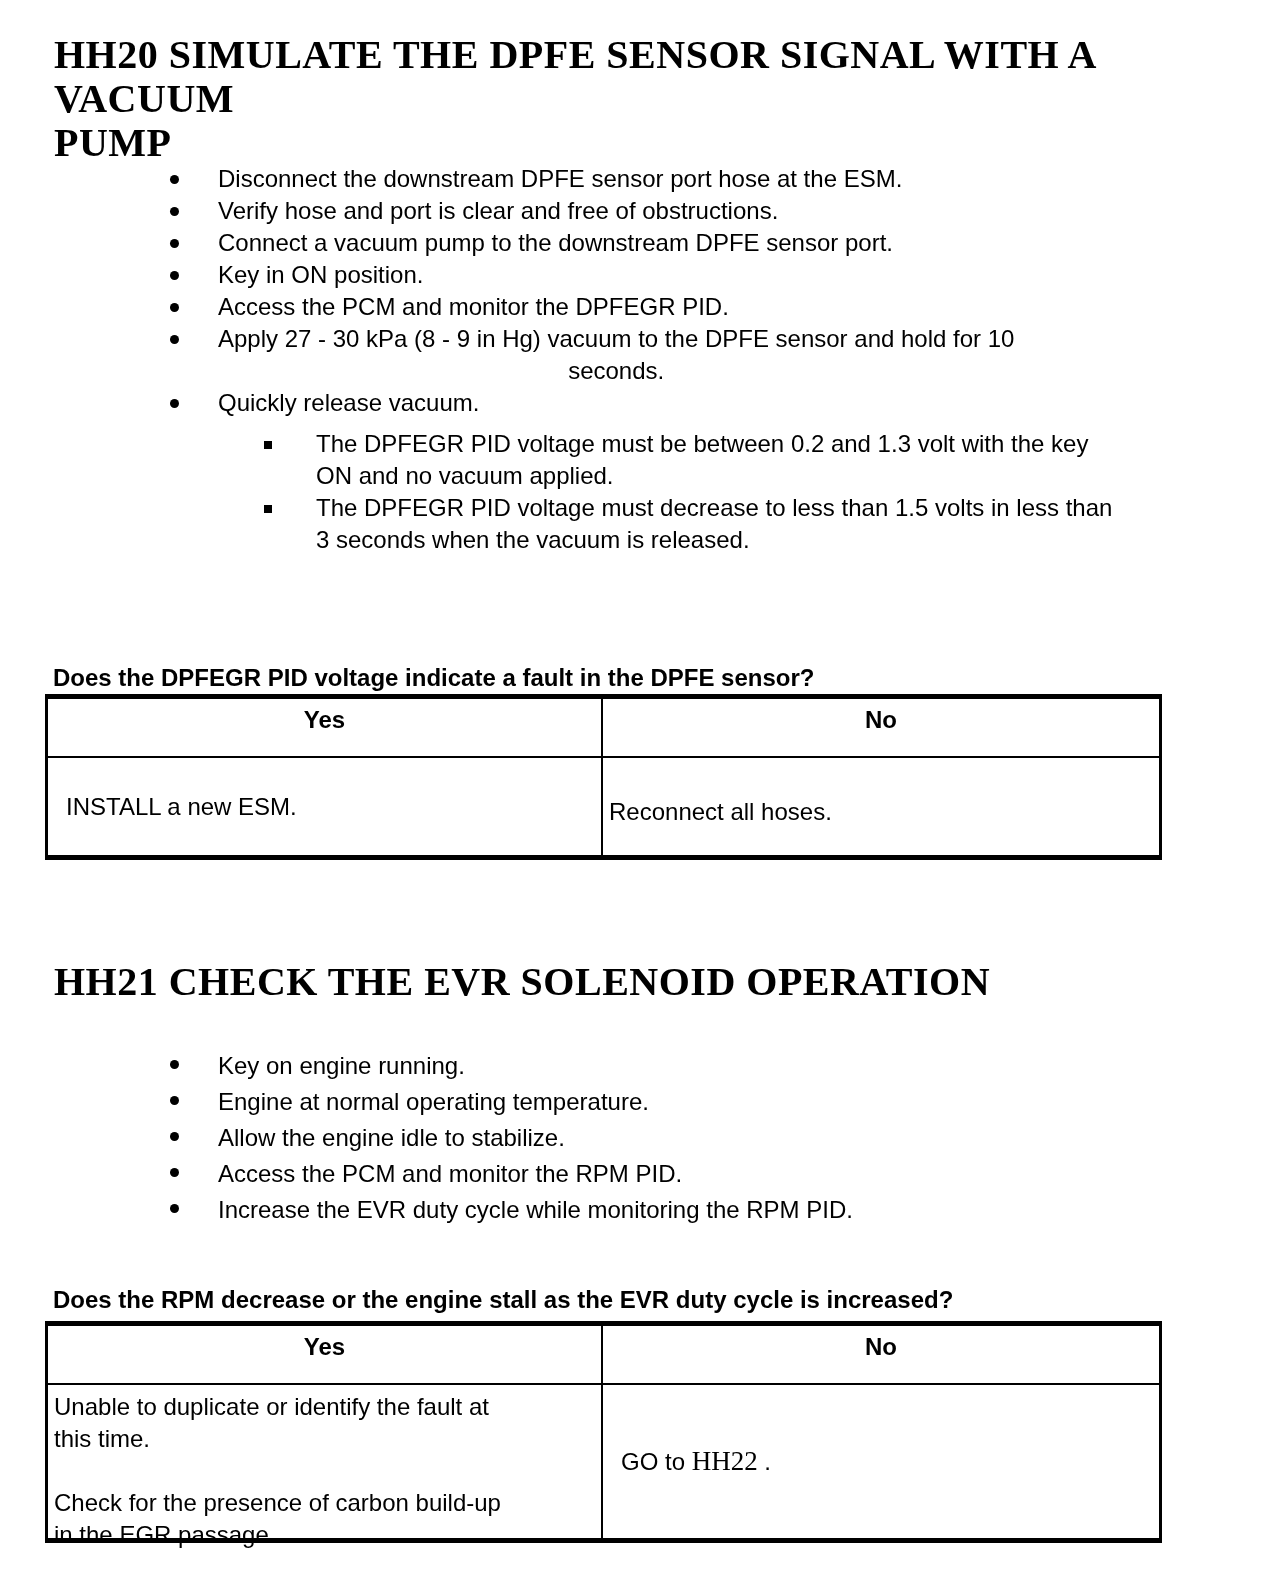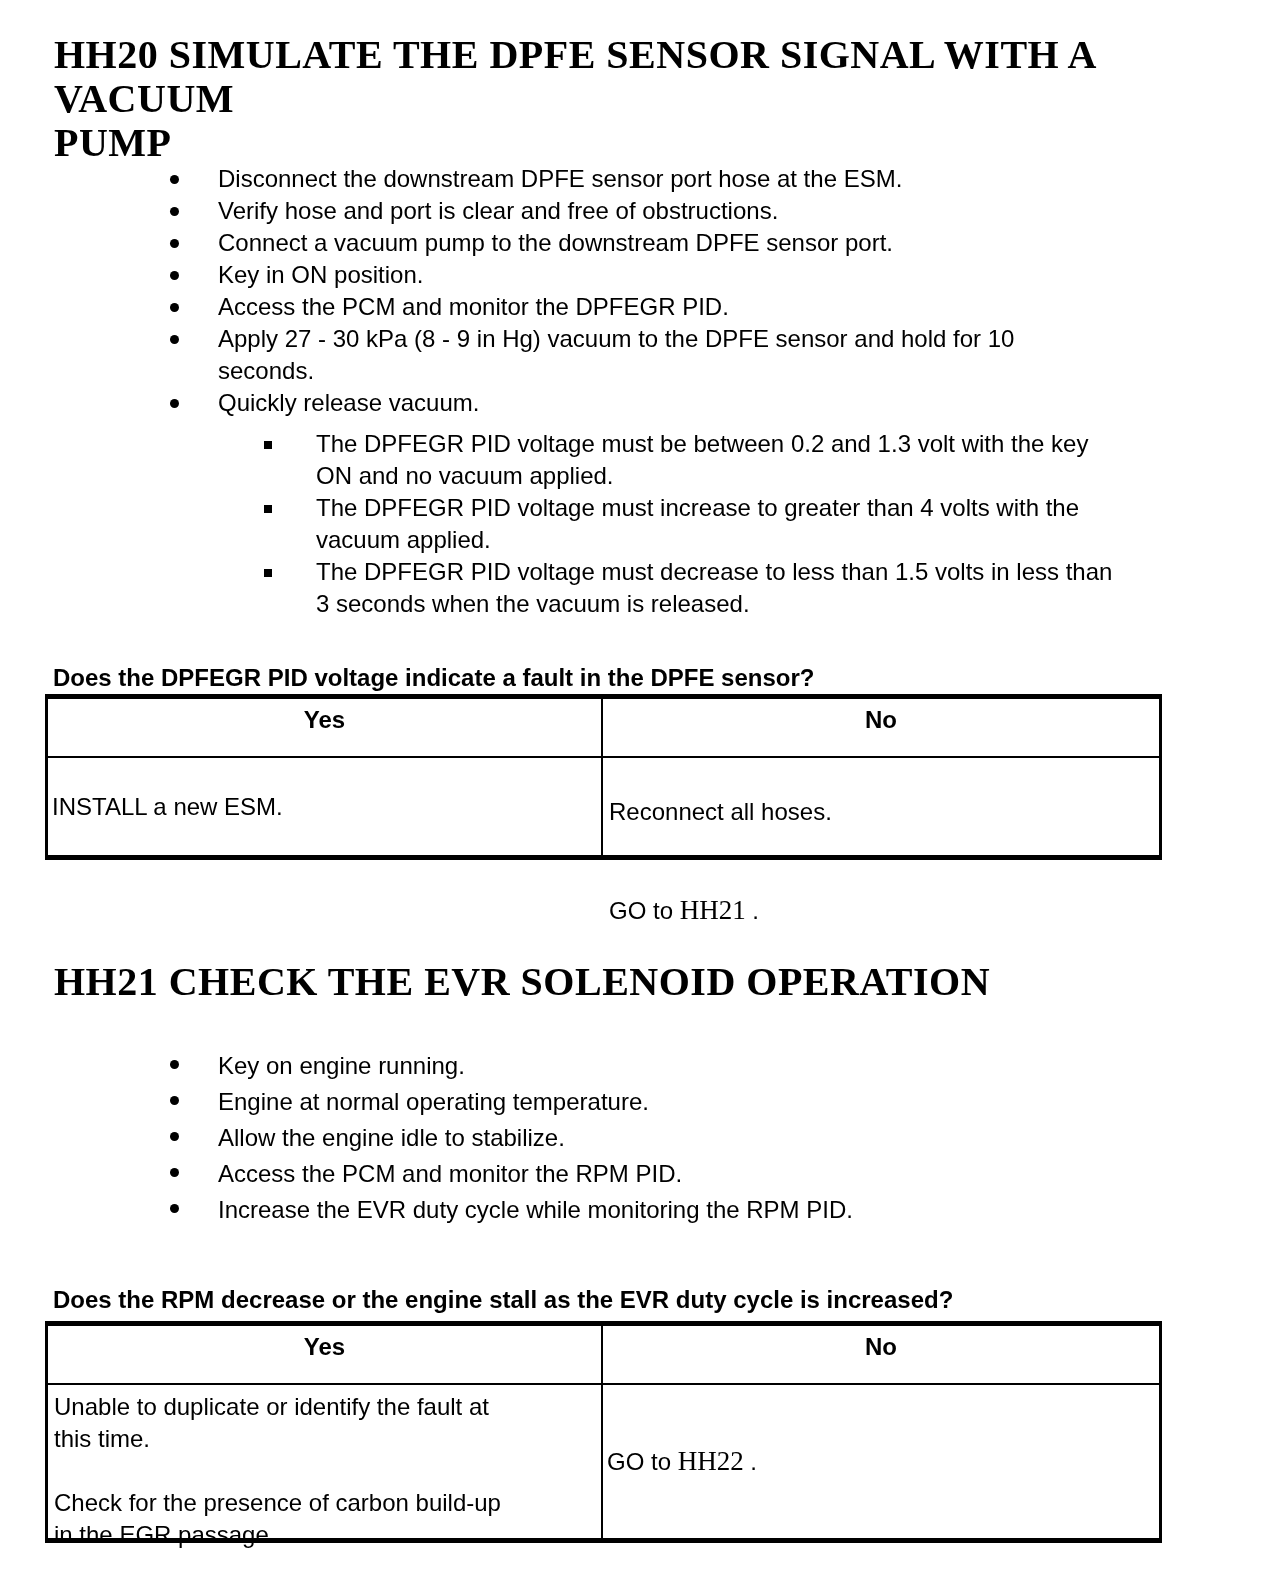--- a/index.html
+++ b/index.html
@@ -29,21 +29,21 @@
   }
   #heading-hh20 { top: 33px; width: 1215px; }
   #heading-hh21 { top: 960px; width: 1215px; }
 
   .bullet-list { position: absolute; left: 170px; }
   #list-hh20 { top: 163px; width: 1080px; }
   #list-hh21 { top: 1048px; width: 1080px; }
   #list-hh20 .bullet-row { line-height: 32px; }
   #list-hh21 .bullet-row { line-height: 36px; }
 
-  .bullet-row { display: flex; align-items: flex-start; }
+  .bullet-row { display: flex; align-items: flex-start; text-align: center; }
   .dot {
     flex: none;
     width: 9px; height: 9px;
     border-radius: 50%;
     background: #000;
     margin-top: 12px;
   }
   .bullet-text {
     margin-left: 39px;
     font-size: 24px;
@@ -102,21 +102,21 @@
   .t-header .cell-left, .t-header .cell-right {
     border-bottom: 2px solid #000;
     font-size: 24px;
     font-weight: bold;
     text-align: center;
     line-height: 41px;
   }
   .v-center {
     display: flex;
     align-items: center;
-    padding-left: 4px;
+    padding-left: 18px;
     font-size: 24px;
     line-height: 32px;
   }
   .cell-pad-top {
     padding: 6px 8px 1px 6px;
     font-size: 24px;
     line-height: 32px;
     white-space: pre-line;
   }
   .go-line { margin: 0; line-height: 32px; font-size: 24px; }
@@ -167,42 +167,36 @@
   </div>
 
   <div class="sub-list">
     <div class="sub-row">
       <span class="sq"></span>
       <span class="sub-text">The DPFEGR PID voltage must be between 0.2 and 1.3 volt with the key
 ON and no vacuum applied.</span>
     </div>
     <div class="sub-row">
       <span class="sq"></span>
-      <span class="sub-text">The DPFEGR PID voltage must increase to greater than 4 volts with the
-vacuum applied.</span>
-    </div>
-    <div class="sub-row">
-      <span class="sq"></span>
       <span class="sub-text">The DPFEGR PID voltage must decrease to less than 1.5 volts in less than
 3 seconds when the vacuum is released.</span>
     </div>
   </div>
 
   <div class="question" id="question-hh20">Does the DPFEGR PID voltage indicate a fault in the DPFE sensor?</div>
 
   <div class="decision-table" id="table-hh20">
     <div class="t-row t-header">
       <div class="cell-left">Yes</div>
       <div class="cell-right">No</div>
     </div>
     <div class="t-row t-body">
       <div class="cell-left v-center">INSTALL a new ESM.</div>
       <div class="cell-right cell-pad-top">
         <p class="go-line">Reconnect all hoses.</p>
-        <p class="go-line go-gap"><span>GO to </span><span class="ref">HH21</span><span> .</span></p>
       </div>
     </div>
   </div>
 
   <div class="heading" id="heading-hh21">HH21 CHECK THE EVR SOLENOID OPERATION</div>
 
   <div class="bullet-list" id="list-hh21">
     <div class="bullet-row">
       <span class="dot"></span>
       <span class="bullet-text">Key on engine running.</span>

